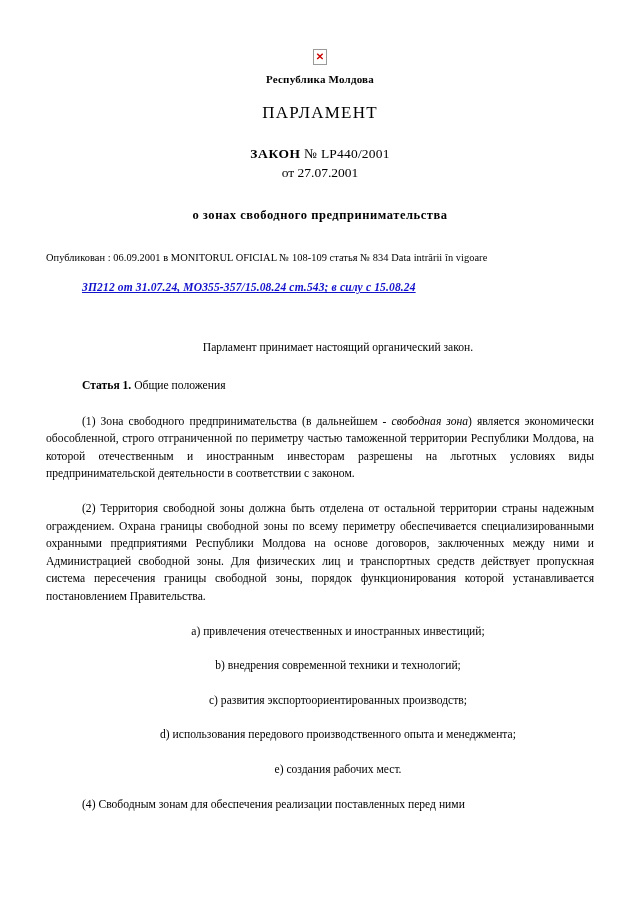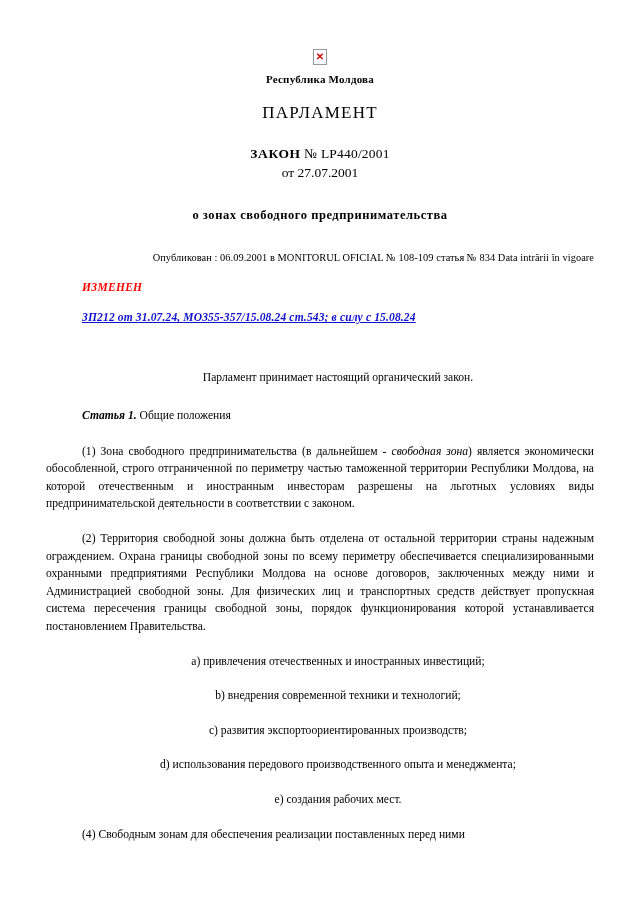--- a/index.html
+++ b/index.html
@@ -87,21 +87,21 @@
     margin-top: 27px;
     font-size: 12.5px;
     font-weight: bold;
     letter-spacing: 0.55px;
   }
 
   
   .publication {
     margin-top: 29px;
     font-size: 10.4px;
-    text-align: right;
+    text-align: left;
     letter-spacing: 0.05px;
     white-space: nowrap;
   }
 
   
   .amend-status {
     margin-top: 18px;
     margin-left: 36px;
     font-size: 11.5px;
     font-style: italic;
@@ -135,21 +135,20 @@
     margin: 0 0 20px 36px;
     text-align: center;
   }
 
   .article-head {
     margin: 0 0 18px 36px;
     text-align: left;
   }
   .article-head .art-no {
     font-weight: bold;
-    font-style: italic;
   }
 
   p.para {
     margin: 0 0 17px 0;
     text-indent: 36px;
     text-align: justify;
   }
 
   p.para em {
     font-style: italic;
@@ -184,21 +183,20 @@
       <span class="law-word">ЗАКОН</span><span>&nbsp;</span><span>№ LP440/2001</span>
     </div>
 
     <div class="law-date">от 27.07.2001</div>
 
     <div class="doc-title">о зонах свободного предпринимательства</div>
   </div>
 
   <div class="publication">Опубликован : 06.09.2001 в MONITORUL OFICIAL № 108-109 статья № 834 Data intrării în vigoare</div>
 
-  <div class="amend-status">ИЗМЕНЕН</div>
 
   <div>
     <a class="amend-link" href="#">ЗП212 от 31.07.24, МО355-357/15.08.24 ст.543; в силу с 15.08.24</a>
   </div>
 
   <div class="body">
 
     <div class="intro">Парламент принимает настоящий органический закон.</div>
 
     <div class="article-head">

